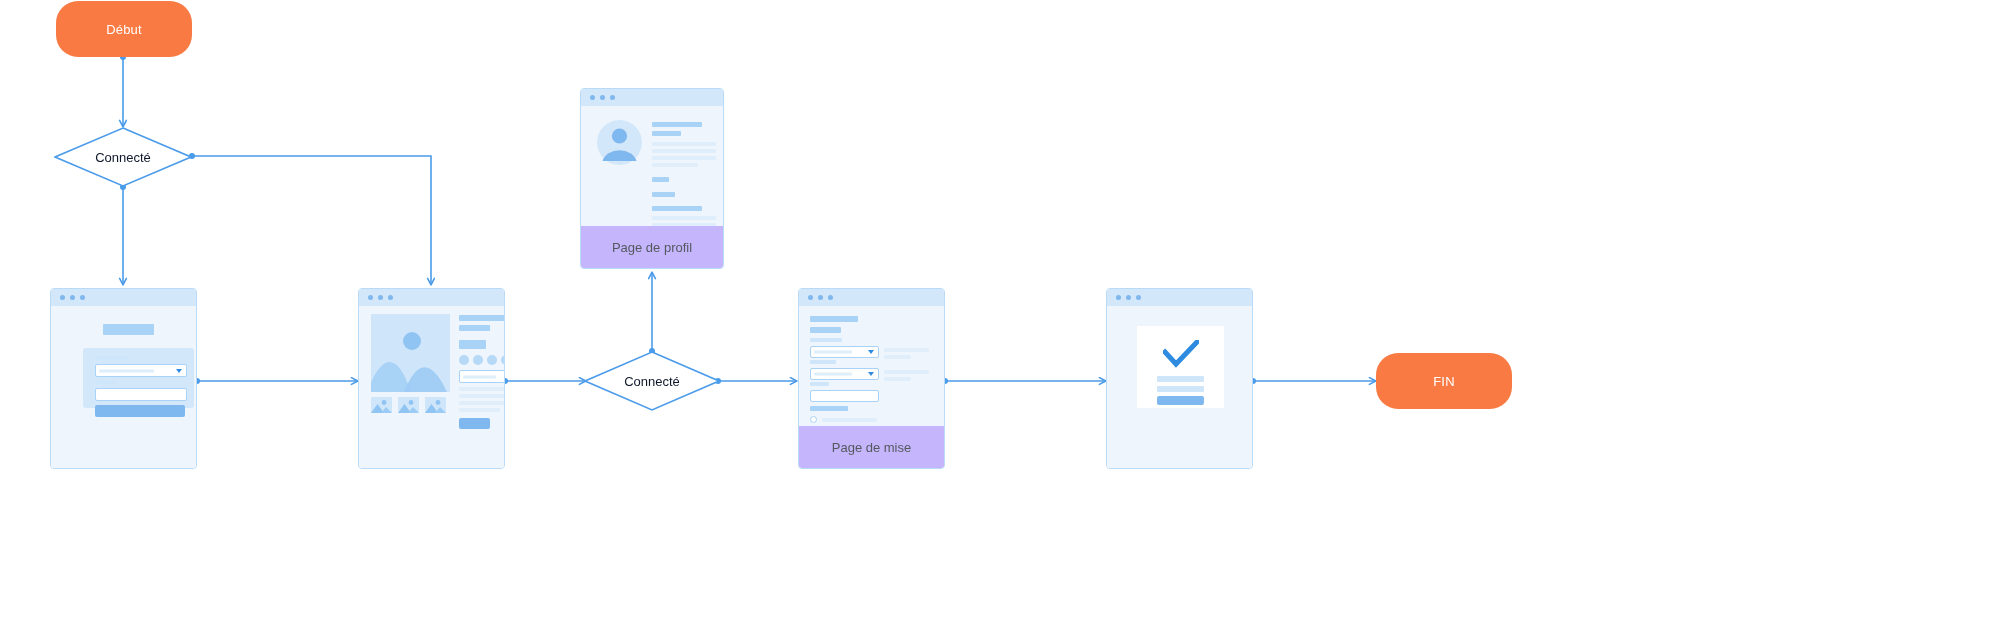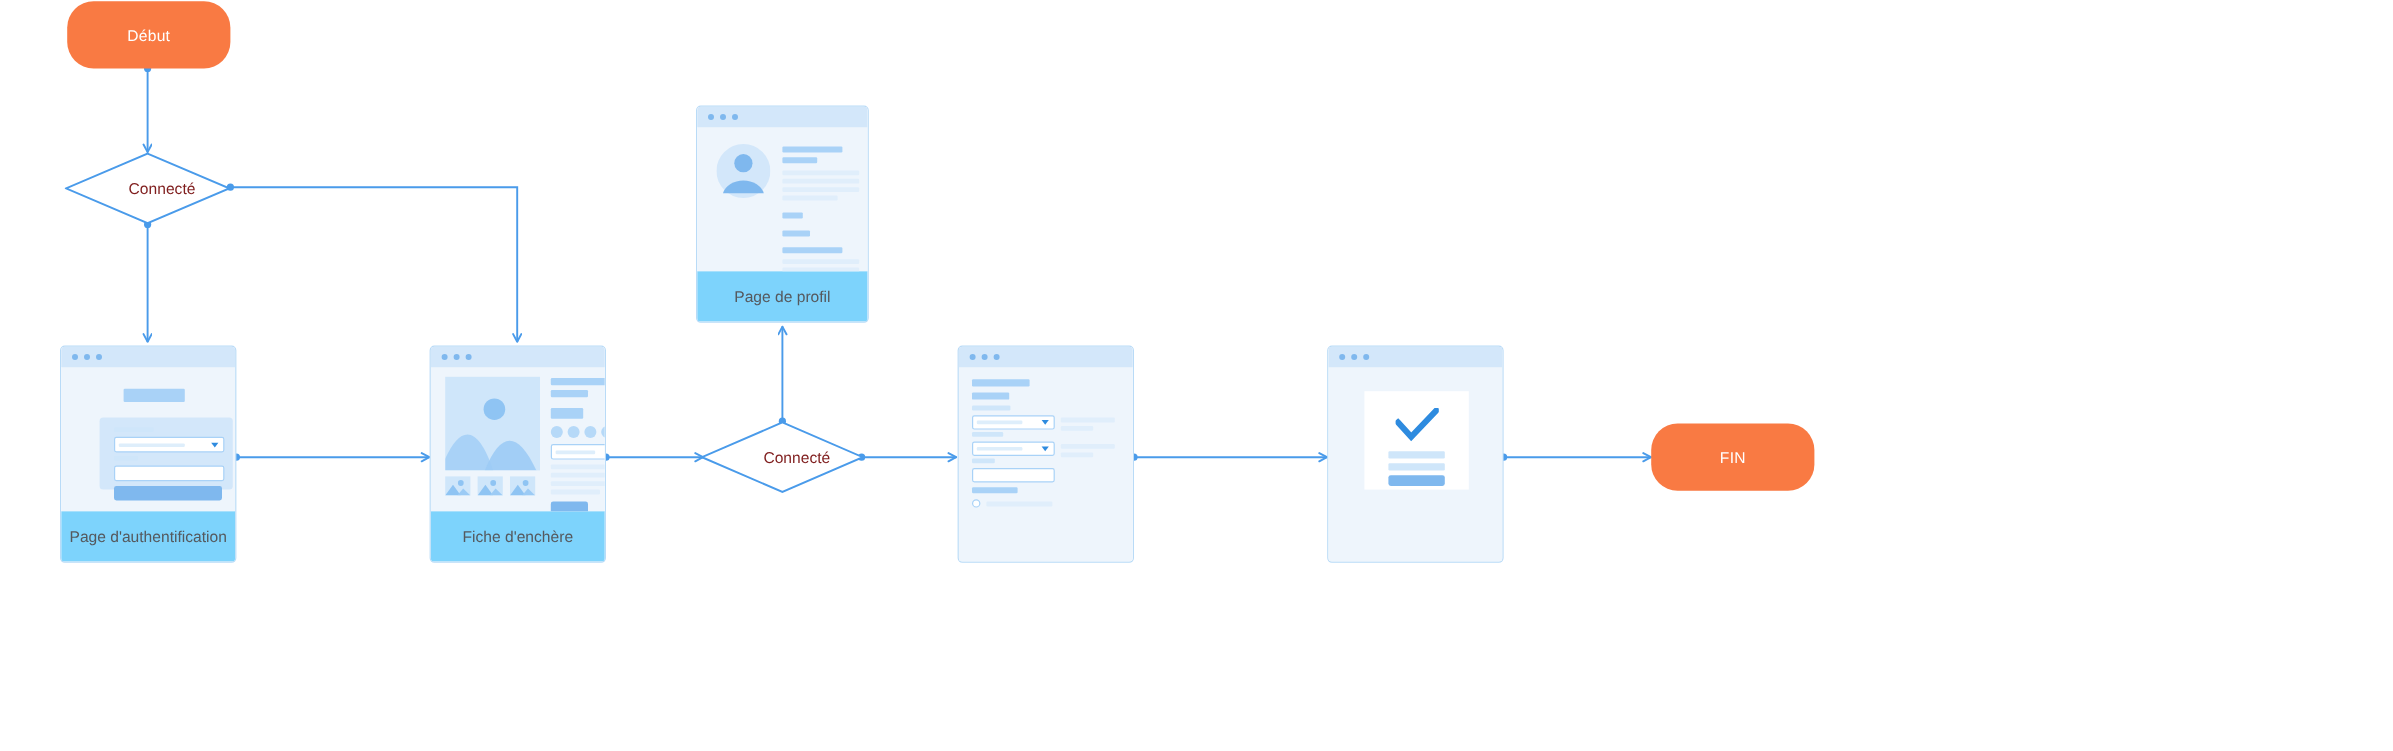--- a/index.html
+++ b/index.html
@@ -34,24 +34,24 @@
     justify-content: center;
     color: #ffffff;
     font-size: 13px;
     letter-spacing: .2px;
   }
 
   
   .diamond-wrap { position: absolute; }
   .diamond-label {
     position: absolute;
-    left: 12px; top: 0;
+    left: 0; top: 0;
     width: 100%; height: 100%;
     display: flex; align-items: center; justify-content: center;
-    color: #7f1d1d;
+    color: #0f172a;
     font-size: 13px;
     pointer-events: none;
   }
 
   
   .mock {
     background: #ffffff;
     border: 1px solid #b9dbf7;
     border-radius: 4px;
     display: flex;
@@ -82,21 +82,21 @@
   }
   .mock-body {
     flex: 1 1 auto;
     position: relative;
     min-height: 0;
     overflow: hidden;
   }
   .mock-caption {
     flex: 0 0 auto;
     height: 42px;
-    background: #7dd3fc;
+    background: #c4b5fd;
     display: flex;
     align-items: center;
     justify-content: center;
     color: #55595e;
     font-size: 13px;
   }
 
   
   .bar   { position: absolute; background: #a9d2f7; border-radius: 1px; }
   .bar-l { position: absolute; background: #cfe6fa; border-radius: 1px; }
@@ -206,21 +206,20 @@
       <div class="bar-l" style="left:44px; top:50px; width:33px; height:4px;"></div>
       <div class="field" style="left:44px; top:58px; width:90px; height:11px;">
         <span class="fill" style="width:55px;"></span>
         <span class="caret"></span>
       </div>
       <div class="bar-l" style="left:44px; top:74px; width:20px; height:4px;"></div>
       <div class="field" style="left:44px; top:82px; width:90px; height:11px;"></div>
       <div class="btn-solid" style="left:44px; top:99px; width:90px; height:12px;"></div>
     </div>
   </div>
-  <div class="mock-caption">Page d'authentification</div>
 </div>
 
 <div class="node mock" style="left:358px; top:288px; width:147px; height:181px;">
   <div class="mock-window">
     <div class="mock-titlebar">
       <span class="dot"></span>
       <span class="dot"></span>
       <span class="dot"></span>
     </div>
     <div class="mock-body">
@@ -266,21 +265,20 @@
         <span class="fill" style="width:33px;"></span>
 
       </div>
       <div class="bar-xl" style="left:100px; top:81px; width:68px; height:4px;"></div>
       <div class="bar-xl" style="left:100px; top:88px; width:68px; height:4px;"></div>
       <div class="bar-xl" style="left:100px; top:95px; width:68px; height:4px;"></div>
       <div class="bar-xl" style="left:100px; top:102px; width:41px; height:4px;"></div>
       <div class="btn-solid" style="left:100px; top:112px; width:31px; height:11px;"></div>
     </div>
   </div>
-  <div class="mock-caption">Fiche d'enchère</div>
 </div>
 
 <div class="node mock" style="left:580px; top:88px; width:144px; height:181px;">
   <div class="mock-window">
     <div class="mock-titlebar">
       <span class="dot"></span>
       <span class="dot"></span>
       <span class="dot"></span>
     </div>
     <div class="mock-body">
@@ -340,20 +338,21 @@
       <div class="bar" style="left:11px; top:100px; width:38px; height:5px;"></div>
       <div class="radio" style="left:11px; top:110px; width:7px; height:7px;"></div>
       <div class="bar-xl" style="left:23px; top:112px; width:55px; height:4px;"></div>
 
       <div class="bar-xl" style="left:85px; top:42px; width:45px; height:4px;"></div>
       <div class="bar-xl" style="left:85px; top:49px; width:27px; height:4px;"></div>
       <div class="bar-xl" style="left:85px; top:64px; width:45px; height:4px;"></div>
       <div class="bar-xl" style="left:85px; top:71px; width:27px; height:4px;"></div>
     </div>
   </div>
+  <div class="mock-caption">Page de mise</div>
 </div>
 
 <div class="node mock" style="left:1106px; top:288px; width:147px; height:181px;">
   <div class="mock-window">
     <div class="mock-titlebar">
       <span class="dot"></span>
       <span class="dot"></span>
       <span class="dot"></span>
     </div>
     <div class="mock-body">

